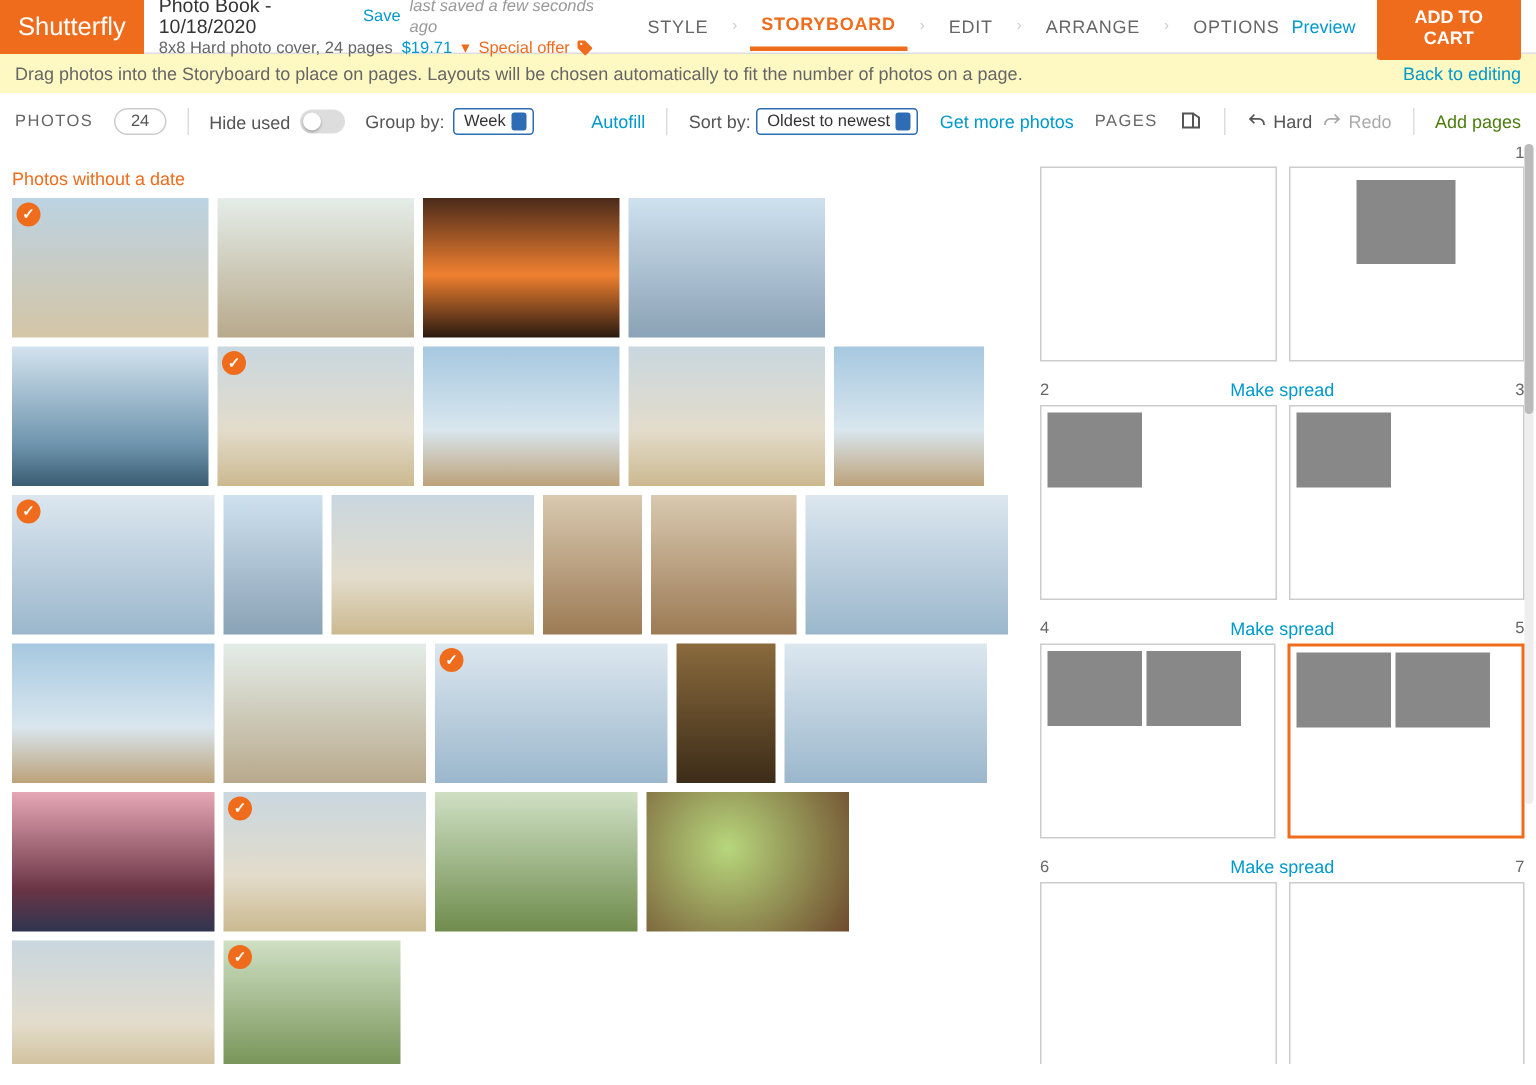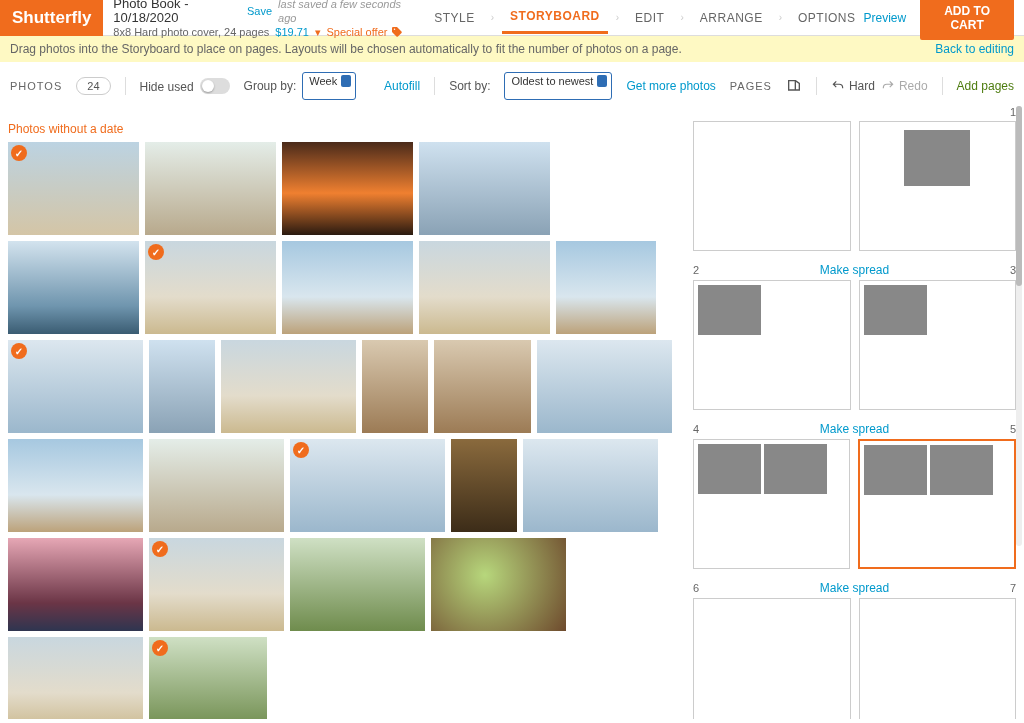--- a/index.html
+++ b/index.html
@@ -1,18 +1,18 @@
 <!DOCTYPE html>
 <html><head>
 <meta charset="utf-8">
 <style>
 *{margin:0;padding:0;box-sizing:border-box;font-family:-apple-system,BlinkMacSystemFont,"Segoe UI",Helvetica,Arial,sans-serif}
 body{background:#fff;font-size:13px;color:#333;width:1024px;height:723px;overflow:hidden}
 .header{display:flex;align-items:center;height:36px;border-bottom:1px solid #ddd}
-.logo{background:#f06c1d;color:#fff;padding:0 12px;height:36px;display:flex;align-items:center;font-size:17px;font-weight:700}
+.logo{background:#f06c1d;color:#fff;padding:0 12px;height:36px;display:flex;align-items:center;font-size:17px;font-weight:400}
 .book-meta{margin-left:10px;display:flex;flex-direction:column;justify-content:center;font-size:11px;line-height:14px}
 .book-meta-row{display:flex;align-items:center;gap:6px}
 .save-link{color:#0099cc;cursor:pointer}
 .last-saved{color:#999;font-style:italic}
 .book-specs{color:#666}
 .price{color:#0099cc}
 .special{color:#f06c1d;display:inline-flex;align-items:center;gap:4px}
 .nav-tabs{display:flex;align-items:center;margin-left:20px;gap:8px;height:36px}
 .nav-tab{color:#666;font-size:12px;padding:0 8px;height:32px;display:flex;align-items:center;cursor:pointer;letter-spacing:.5px}
 .nav-tab.active{color:#f06c1d;font-weight:700;border-bottom:3px solid #f06c1d}
@@ -21,21 +21,21 @@
 .preview-link{color:#0099cc;font-size:12px;cursor:pointer}
 .add-cart{background:#f06c1d;color:#fff;border:none;padding:8px 14px;font-size:12px;font-weight:700;cursor:pointer;border-radius:2px}
 .sub-header{background:#fef9c3;padding:6px 10px;display:flex;align-items:center;font-size:12px;color:#666}
 .back-editing{margin-left:auto;color:#0099cc;cursor:pointer}
 .toolbar{display:flex;align-items:center;padding:10px 10px 6px;gap:14px;font-size:12px;color:#555}
 .photos-label{letter-spacing:1px;font-size:11px;color:#666}
 .count-pill{border:1px solid #ccc;border-radius:12px;padding:2px 10px;font-size:11px}
 .hide-used{display:flex;align-items:flex-end;gap:6px}
 .toggle{width:30px;height:16px;background:#ddd;border-radius:8px;position:relative;cursor:pointer}
 .toggle::after{content:'';position:absolute;width:12px;height:12px;background:#fff;border-radius:50%;top:2px;left:2px;box-shadow:0 1px 2px rgba(0,0,0,.3)}
-.select-like{border:1px solid #2e6db4;border-radius:3px;background:#fff;padding:2px 18px 12px 6px;font-size:11px;position:relative;cursor:pointer;color:#333}
+.select-like{border:1px solid #2e6db4;border-radius:3px;background:#fff;padding:2px 18px 2px 6px;font-size:11px;position:relative;cursor:pointer;color:#333}
 .select-like::after{content:'';position:absolute;right:4px;top:2px;width:10px;height:12px;background:#2e6db4;border-radius:2px}
 .autofill{color:#0099cc;cursor:pointer}
 .get-more{color:#0099cc;cursor:pointer}
 .pages-label{color:#666;letter-spacing:1px;font-size:11px}
 .undo-redo{display:flex;align-items:center;gap:6px;color:#555}
 .undo-redo svg{width:14px;height:14px}
 .add-pages{color:#4d7c0f;cursor:pointer}
 .divider{width:1px;height:18px;background:#ddd}
 .main{display:flex;height:calc(100% - 110px)}
 .photo-panel{width:685px;padding:0 8px 10px;overflow-y:auto}
@@ -126,21 +126,21 @@
   <div class="hide-used">
     <span>Hide used</span>
     <div class="toggle"></div>
   </div>
   <div style="display:flex;align-items:center;gap:6px">
     <span>Group by:</span>
     <div class="select-like">Week</div>
   </div>
   <span class="autofill" style="margin-left:auto">Autofill</span>
   <span class="divider"></span>
-  <div style="display:flex;align-items:center;gap:14px">
+  <div style="display:flex;align-items:center;gap:4px">
     <span>Sort by:</span>
     <div class="select-like">Oldest to newest</div>
   </div>
   <span class="get-more">Get more photos</span>
   <span class="pages-label">PAGES</span>
   <span class="icon-btn">
     <svg width="16" height="16" viewBox="0 0 24 24">
         <path fill="none" stroke="#555" stroke-width="2" d="M4 4h10v14H4zM14 4l6 4v10h-6"></path>
       </svg>
   </span>

